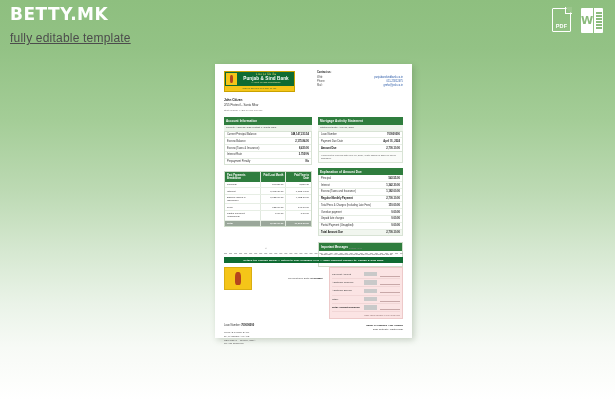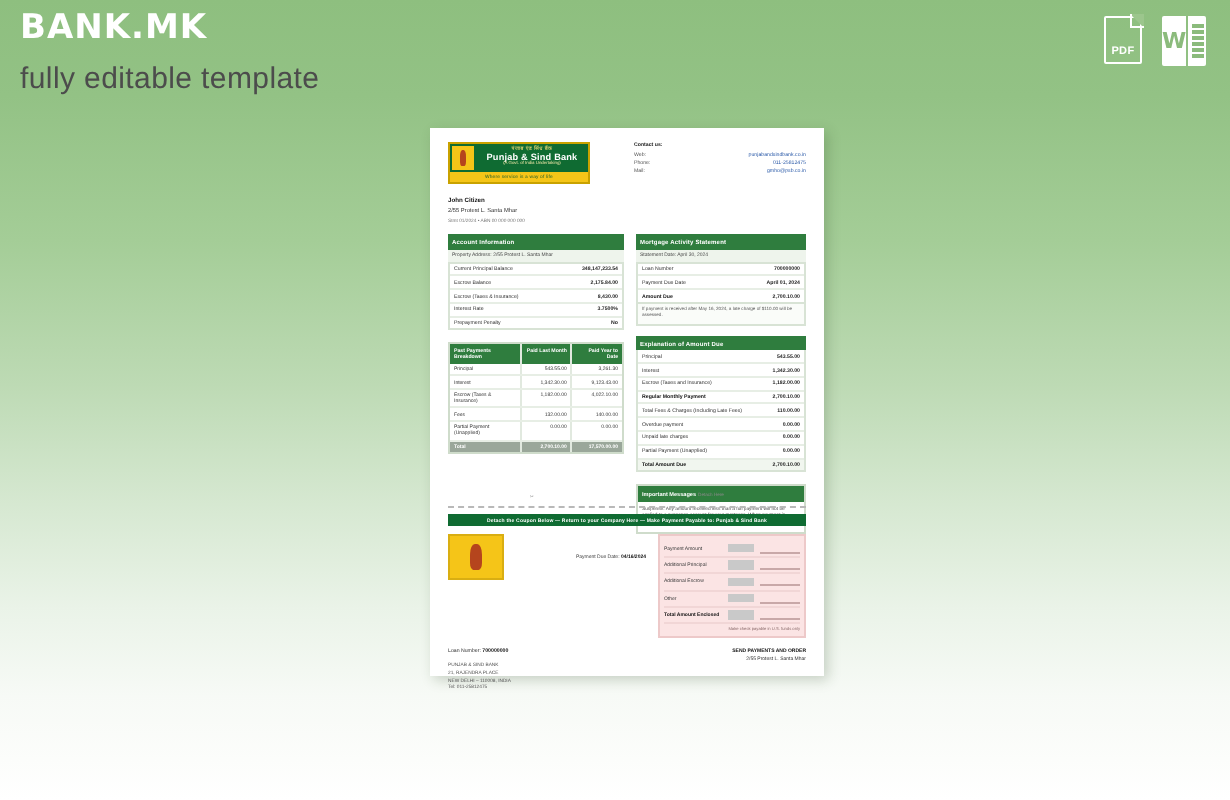--- a/index.html
+++ b/index.html
@@ -22,21 +22,21 @@
         #fcfdfb 95%,
         #ffffff 100%);
   }
   
   .brand{position:absolute;left:10px;top:6px;}
   .brand-name{
     font-size:17px;font-weight:bold;color:#ffffff;letter-spacing:.5px;
     line-height:1;font-family:"DejaVu Sans",sans-serif;
   }
   .brand-sub{
-    margin-top:8px;font-size:15px;color:#4c4c4c;letter-spacing:.2px;
+    margin-top:8px;font-size:12px;color:#4c4c4c;letter-spacing:.2px;text-decoration:underline;
   }
   .doc-title{
     position:absolute;left:0;right:0;top:9px;text-align:center;
     font-size:15.5px;font-weight:bold;color:#ffffff;letter-spacing:1.4px;
     font-family:"DejaVu Sans",sans-serif;
   }
   .formats{position:absolute;right:12px;top:8px;display:flex;gap:7px;align-items:flex-start;}
   .ico{width:22px;height:26px;position:relative;}
   .pdf-ico{
     width:19px;height:24px;border:1.6px solid #ffffff;border-radius:1px;
@@ -195,21 +195,21 @@
   .cp-addr{font-size:2.4px;color:#555;line-height:1.6;margin-top:3px;}
   .cp-remit{font-size:2.5px;color:#333;text-align:right;line-height:1.6;}
   .cp-remit b{color:#111;}
 </style>
 </head>
 <body>
 
 <div class="stage">
 
   <div class="brand">
-    <div class="brand-name">BANK.MK</div>
+    <div class="brand-name">BETTY.MK</div>
     <div class="brand-sub">fully editable template</div>
   </div>
 
 
   <div class="formats">
     <div class="ico">
       <div class="pdf-ico">
           <div class="pdf-lbl">PDF</div>
         </div>
     </div>

